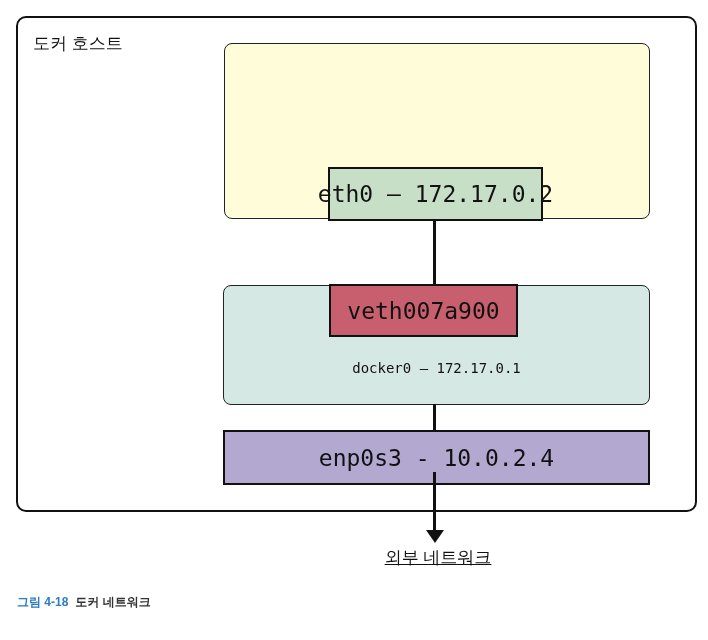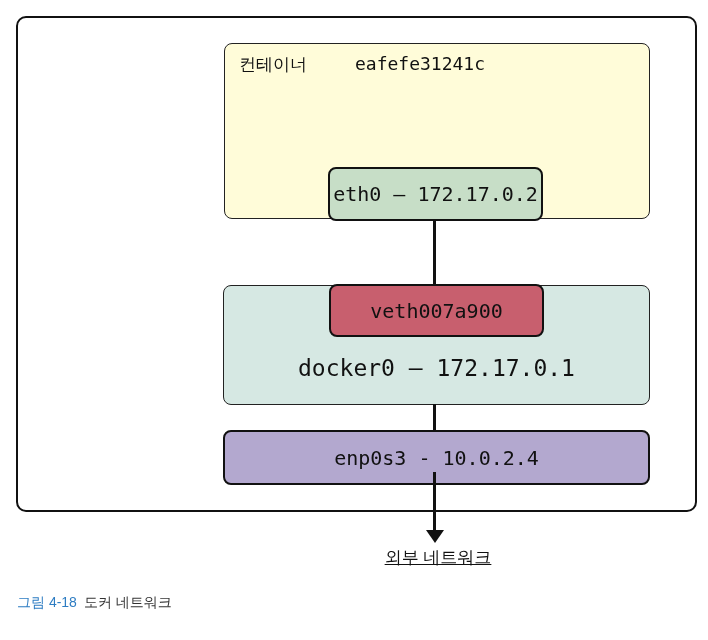--- a/index.html
+++ b/index.html
@@ -58,53 +58,53 @@
     font-size: 18px;
   }
 
   
   .iface {
     position: absolute;
     display: flex;
     align-items: center;
     justify-content: center;
     border: 2px solid var(--line, #111);
-    border-radius: 8px;
+    border-radius: 0;
     box-sizing: border-box;
-    font-size: 20px;
+    font-size: 23px;
     color: #111;
     white-space: nowrap;
   }
   .eth0-box {
     left: 328px; top: 167px;
     width: 215px; height: 54px;
     background: var(--eth0-fill, #C7DEC7);
     z-index: 2;
   }
   .bridge-box {
     position: absolute;
     left: 223px; top: 285px;
     width: 427px; height: 120px;
     background: var(--bridge-fill, #D6E8E3);
     border: 1.5px solid #222;
     border-radius: 8px;
     box-sizing: border-box;
   }
   .veth-box {
     left: 329px; top: 284px;
-    width: 215px; height: 53px;
+    width: 189px; height: 53px;
     background: var(--veth-fill, #C85F6E);
     z-index: 2;
   }
   .docker0-label {
     position: absolute;
     left: 223px; top: 357px;
     width: 427px;
     text-align: center;
-    font-size: 23px;
+    font-size: 14px;
     line-height: 22px;
     color: #111;
   }
   .enp0s3-box {
     left: 223px; top: 430px;
     width: 427px; height: 55px;
     background: var(--nic-fill, #B3A8CF);
   }
 
   
@@ -135,39 +135,36 @@
     font-size: 17px;
     line-height: 22px;
     color: #111;
     text-decoration: underline;
   }
 
   
   .caption {
     position: absolute;
     left: 17px; top: 590px;
-    font-size: 14px;
-    font-weight: normal;
+    font-size: 12px;
+    font-weight: bold;
     line-height: 24px;
   }
   .caption .fig-num { color: var(--caption-accent, #2D7CC2); }
   .caption .fig-title { color: #333; margin-left: 7px; }
 </style>
 </head>
 <body>
 
 <div class="stage">
 
   <div class="host-box"></div>
+  <div class="host-label">도커 호스트</div>
 
   <div class="container-box"></div>
-  <div class="container-title">
-    <span>컨테이너</span>
-    <span class="mono container-id">eafefe31241c</span>
-  </div>
 
   <div class="iface mono eth0-box">
     <span>eth0 – 172.17.0.2</span>
   </div>
 
   <div class="connector c1"></div>
 
   <div class="bridge-box"></div>
 
   <div class="iface mono veth-box">

